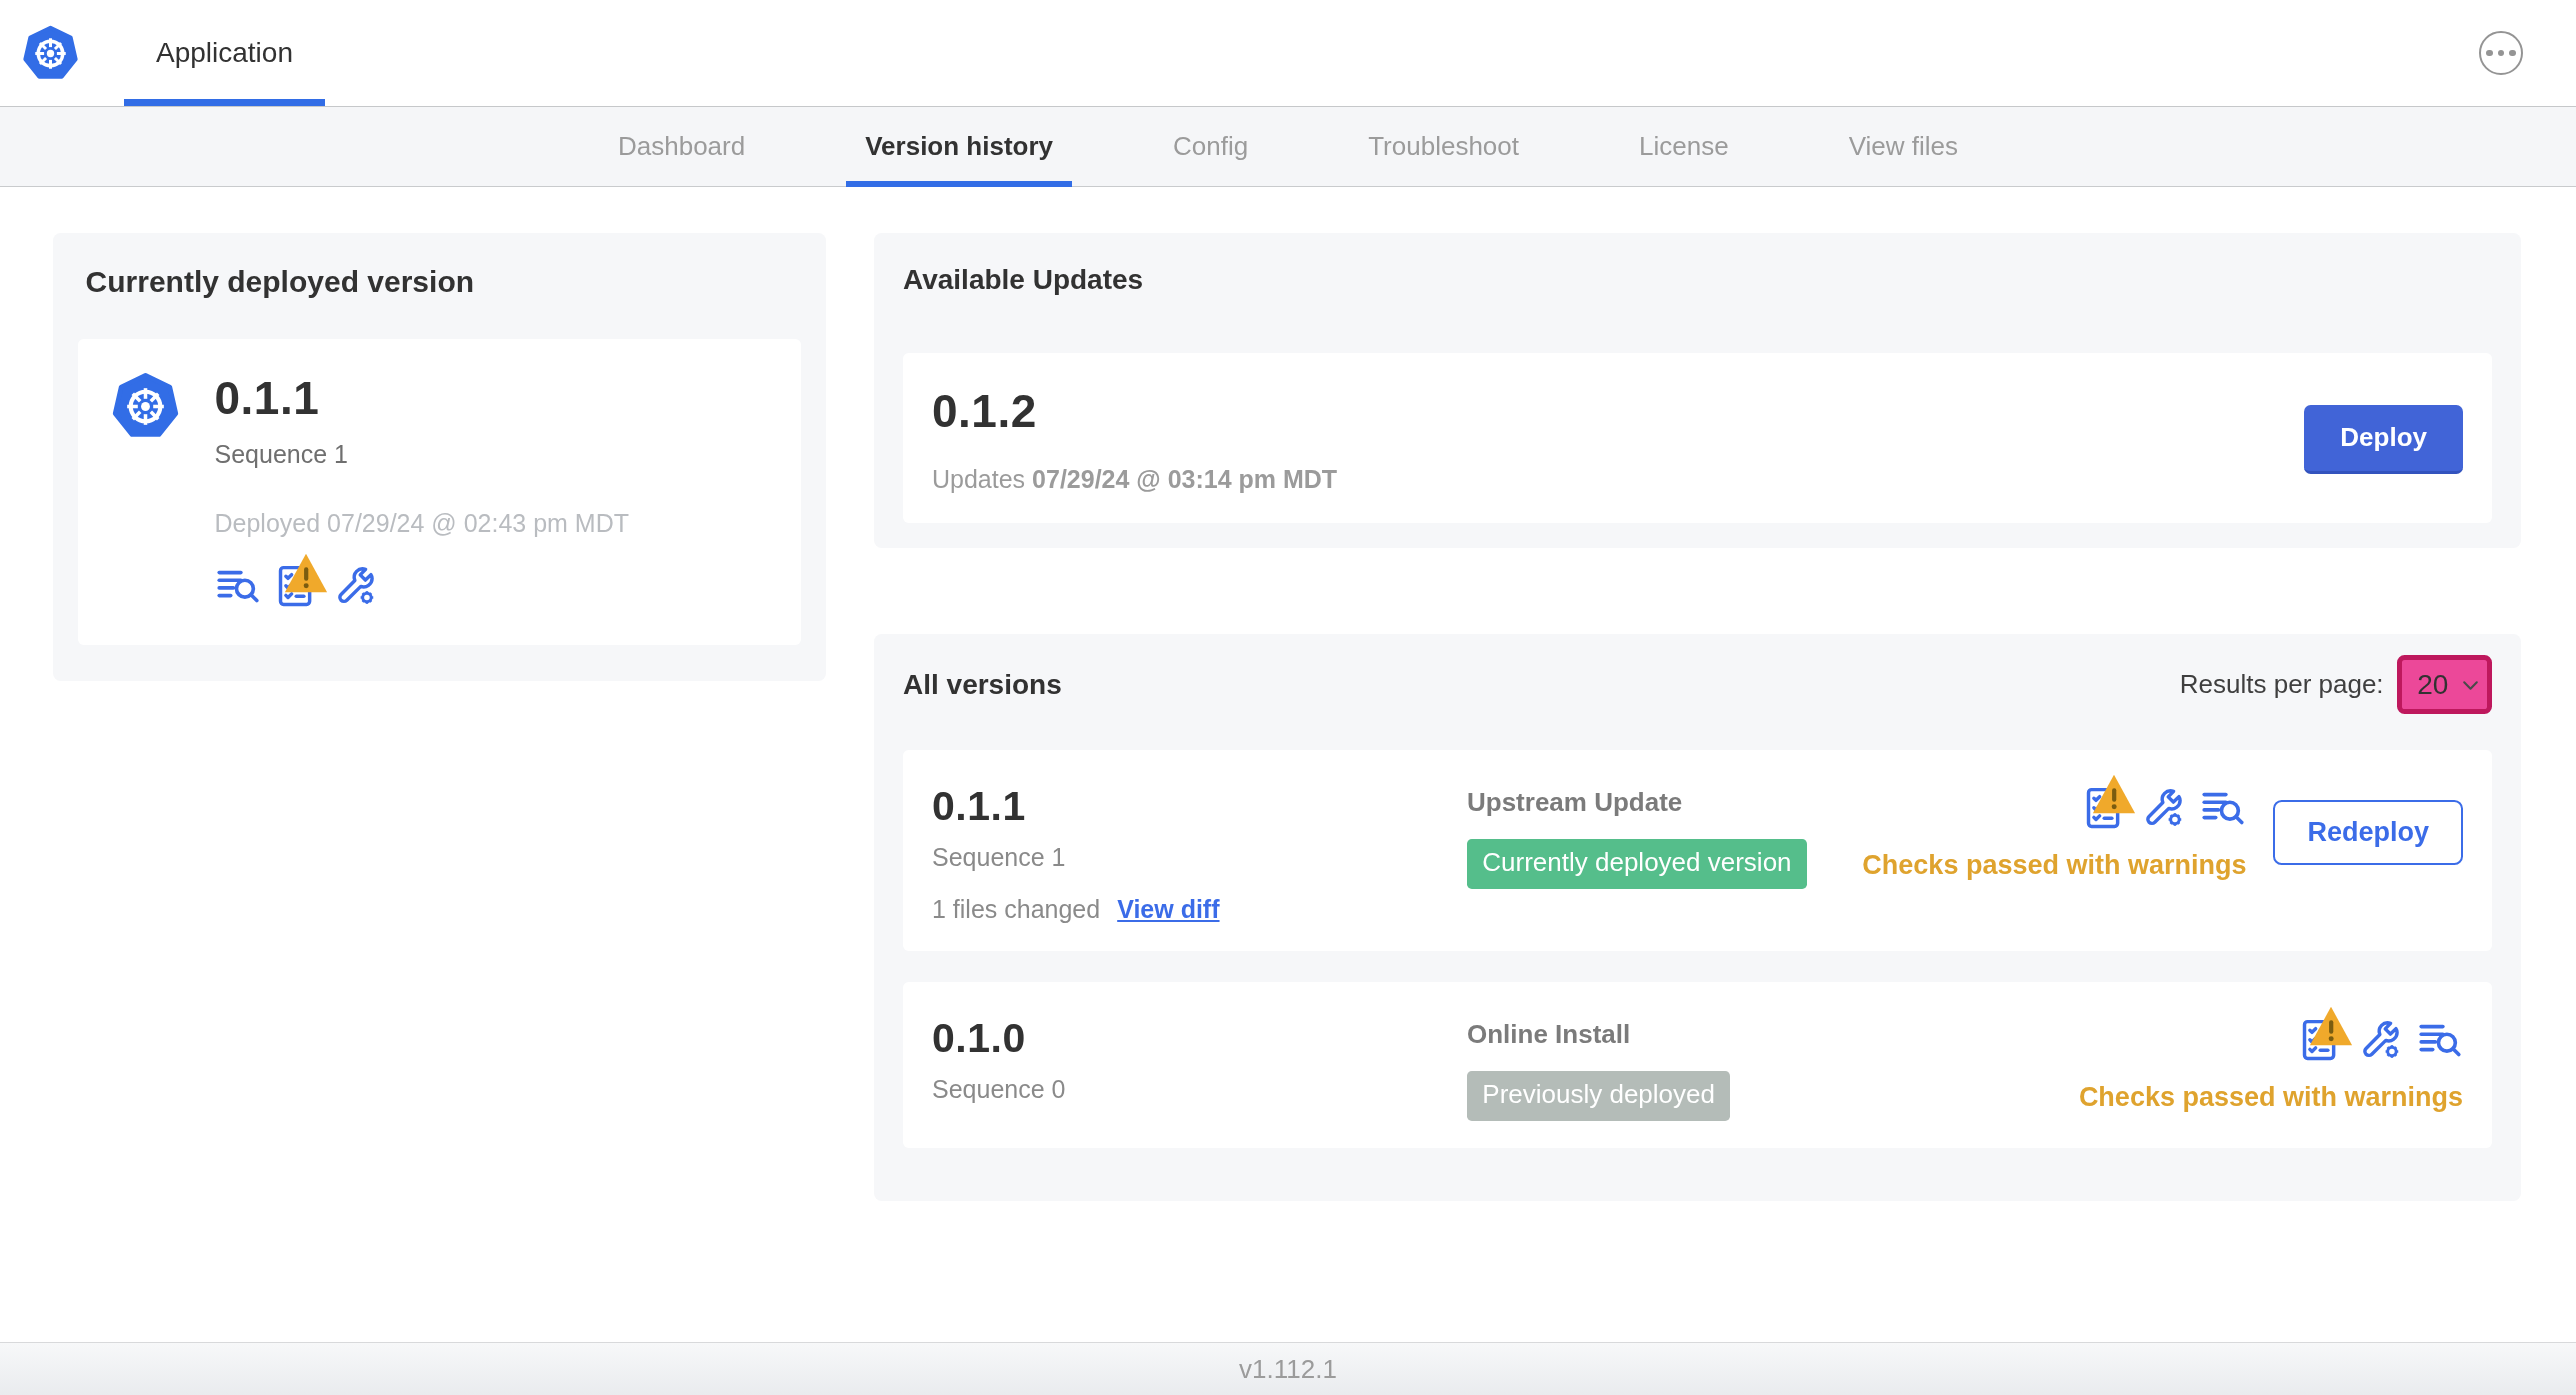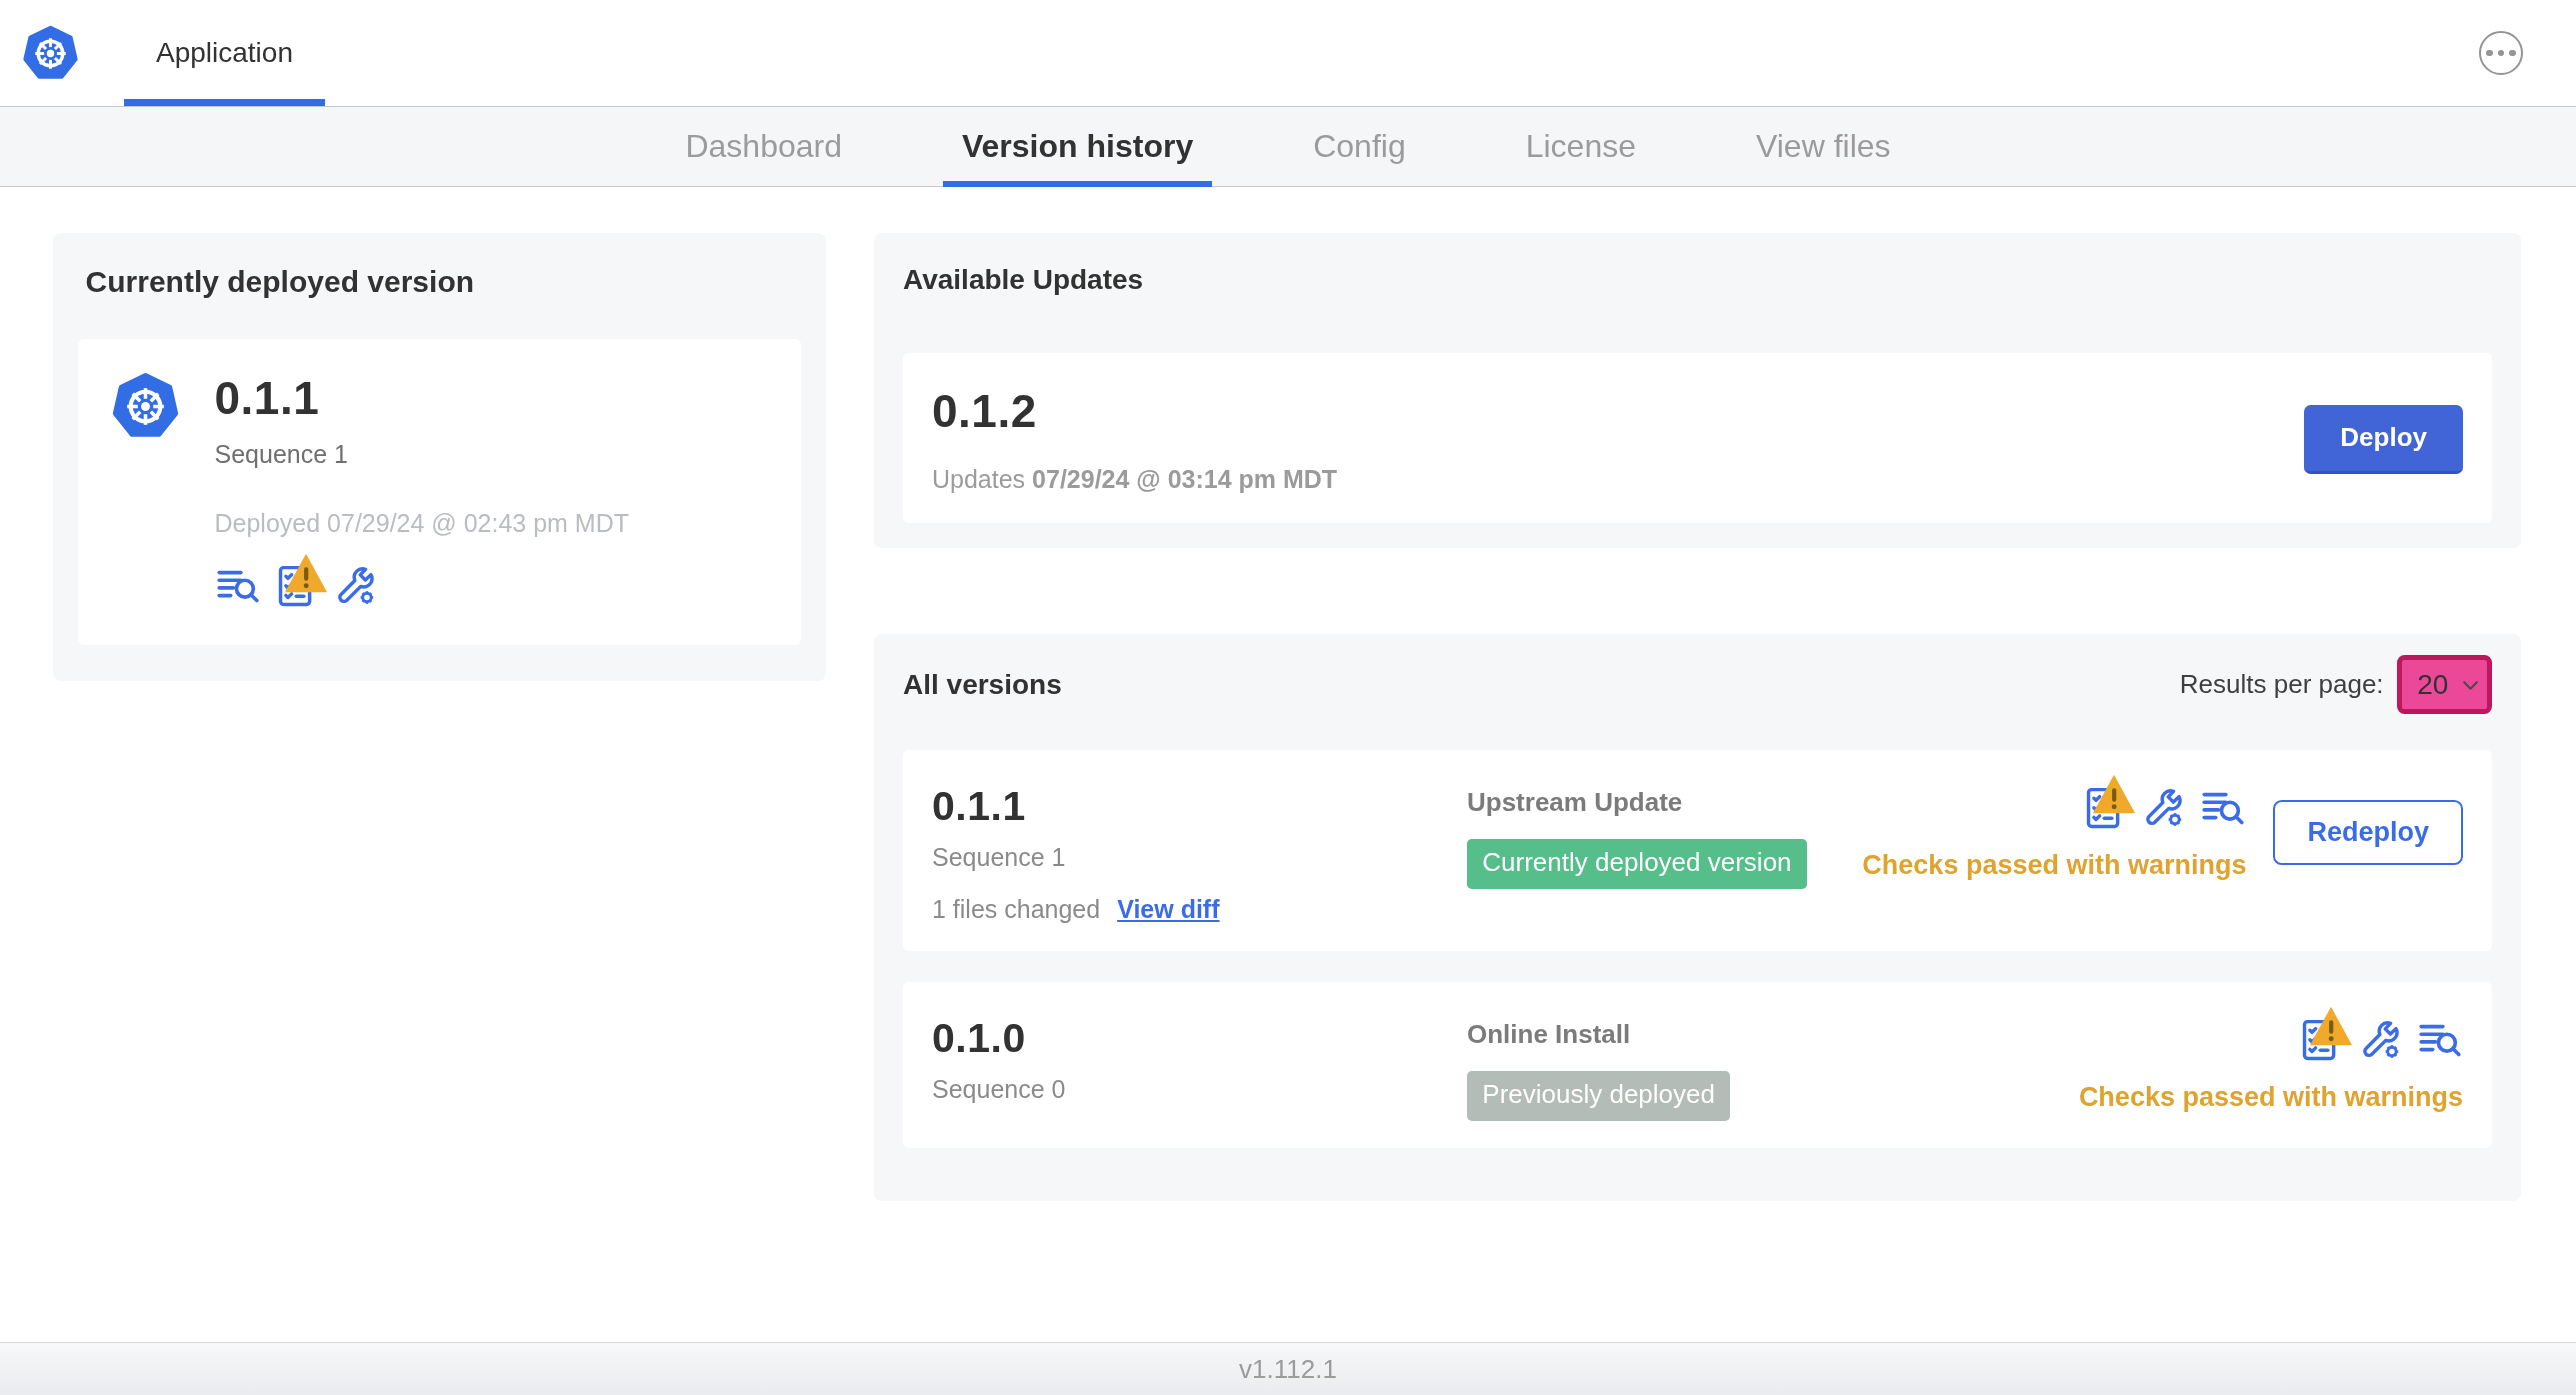--- a/index.html
+++ b/index.html
@@ -20,21 +20,21 @@
   .header-right { margin-left:auto; display:flex; align-items:center; margin-right:53px; }
   .more-btn { width:44px; height:44px; border-radius:50%; border:2.4px solid #949494;
     background:#fff; display:flex; align-items:center; justify-content:center; gap:4.8px; cursor:pointer; }
   .more-btn i { width:6.7px; height:6.7px; border-radius:50%; background:#949494; display:block; }
 
   
   .subnav { height:80px; background:#f5f6f8; border-bottom:1px solid #c9cbcd;
     display:flex; justify-content:center; }
   .subnav-inner { display:flex; gap:82px; }
   .subnav-tab { display:flex; align-items:center; padding:0 19px; position:relative;
-    font-size:32px; color:#9b9b9b; cursor:pointer; }
+    font-size:26px; color:#9b9b9b; cursor:pointer; }
   .subnav-tab.active { color:#323232; font-weight:700; }
   .subnav-tab.active::after { content:""; position:absolute; left:0; right:0; bottom:-1px;
     height:5.7px; background:#326de6; }
 
   
   .layout { display:flex; align-items:flex-start; gap:48px; padding:46px 55px 0 53px; }
   .panel { background:#f6f7f9; border-radius:7.6px; }
 
   
   .current-panel { width:773px; padding:32px 25px 36px; }
@@ -193,20 +193,21 @@
         <i></i>
     </button>
   </div>
 </div>
 
 <div class="subnav">
   <div class="subnav-inner">
     <div class="subnav-tab">Dashboard</div>
     <div class="subnav-tab active">Version history</div>
     <div class="subnav-tab">Config</div>
+    <div class="subnav-tab">Troubleshoot</div>
     <div class="subnav-tab">License</div>
     <div class="subnav-tab">View files</div>
   </div>
 </div>
 
 <div class="layout">
 
   <div class="panel current-panel">
     <div class="panel-title-lg">Currently deployed version</div>
     <div class="current-card">

